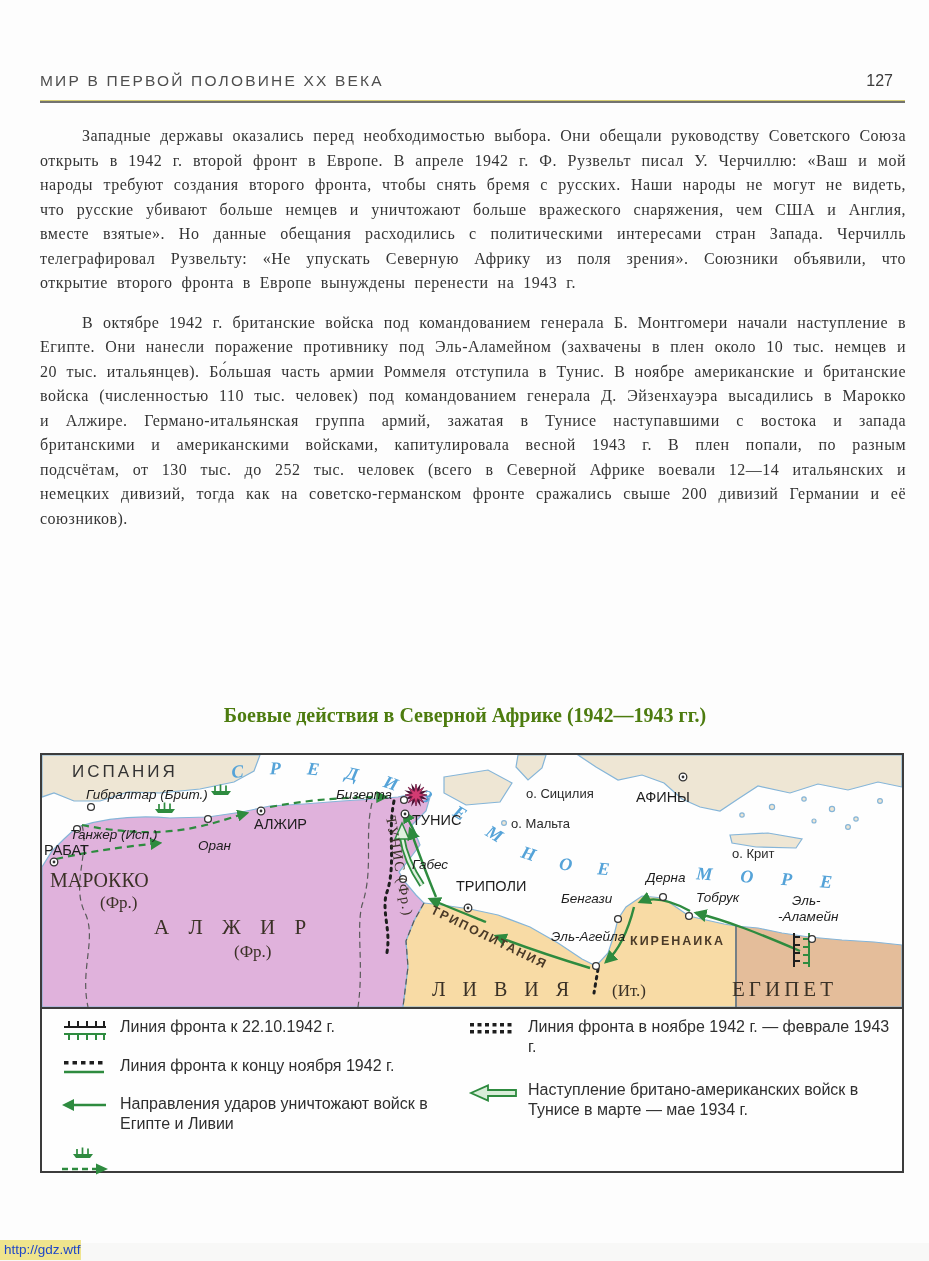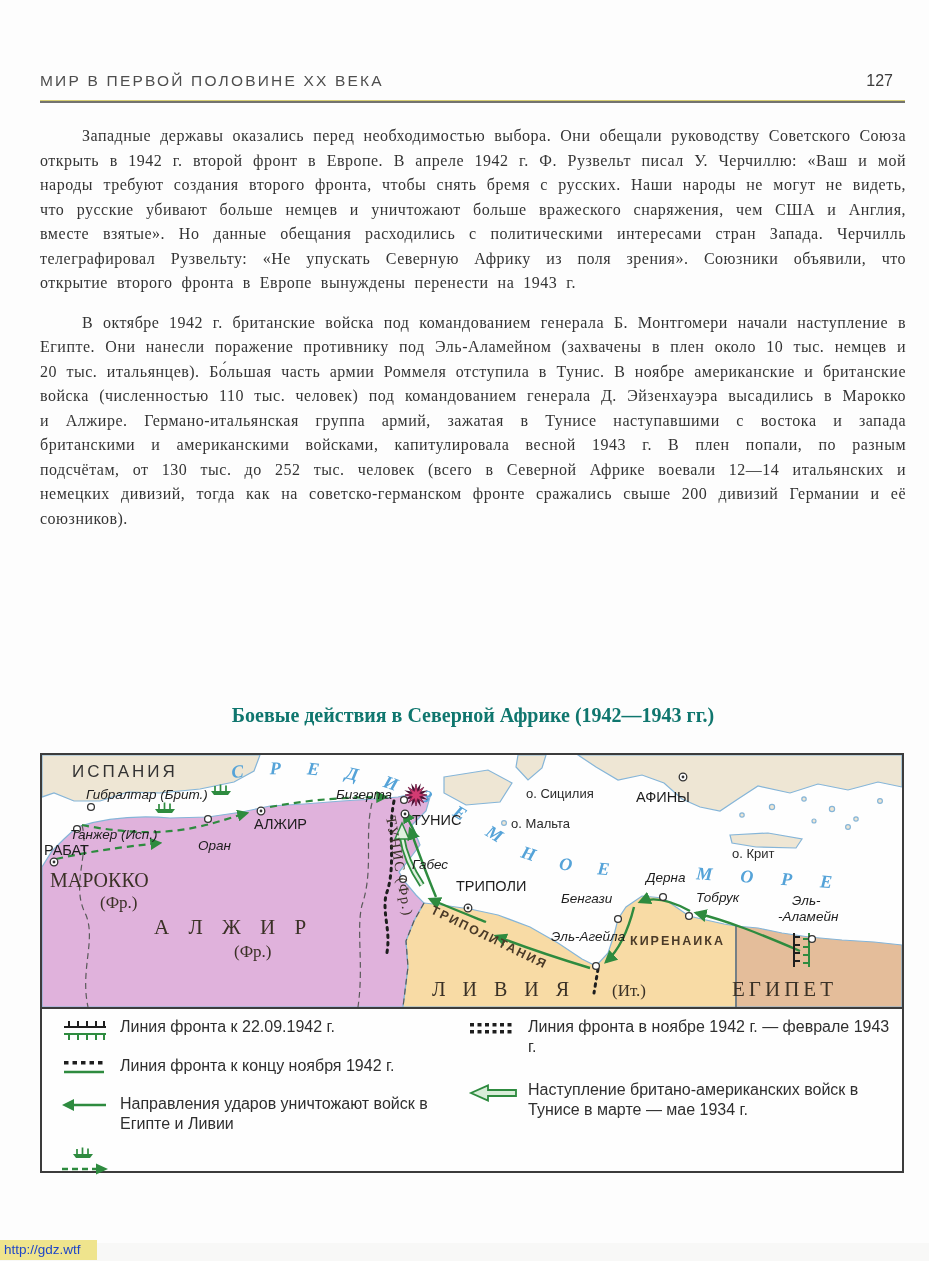--- a/index.html
+++ b/index.html
@@ -19,22 +19,22 @@
   .hdr-page{font-size:16px;color:#3c3c3c;}
   .rule{position:absolute;top:100px;left:40px;right:24px;height:2px;
         background:#73736f;border-top:1px solid #d5cd72;}
 
   
   .article{position:absolute;top:124px;left:40px;width:866px;color:#343434;}
   .article p{margin:0;font-size:16px;line-height:24.5px;text-align:justify;
              text-indent:42px;letter-spacing:0.5px;word-spacing:4.5px;}
   .article p + p{margin-top:15px;}
 
-  .map-title{position:absolute;top:704px;left:40px;width:866px;
-             text-align:center;font-weight:bold;font-size:20px;color:#0f766e;}
+  .map-title{position:absolute;top:704px;left:32px;width:866px;
+             text-align:center;font-weight:bold;font-size:20px;color:#4d7c0f;}
 
   
   .map-box{position:absolute;top:753px;left:40px;width:864px;height:420px;
            border:2px solid #3c3c3c;background:#fefefe;box-sizing:border-box;}
   .map-area{width:100%;height:252px;border-bottom:2px solid #3c3c3c;box-sizing:content-box;}
   .map-area svg{display:block;}
 
   
   text{font-family:"Liberation Sans",sans-serif;}
   .t-spain{font-size:17px;letter-spacing:3px;fill:#333;}
@@ -51,21 +51,21 @@
           color:#2f2f2f;font-size:16px;line-height:1.27;}
   .leg-col{display:flex;flex-direction:column;}
   .leg-col.left{width:408px;gap:9px;}
   .leg-col.right{width:430px;gap:22px;}
   .leg-row{display:flex;align-items:flex-start;}
   .leg-sym{width:62px;flex:0 0 62px;padding-top:1px;}
   .leg-txt{flex:1;padding-right:6px;}
 
   .watermark{position:absolute;top:1240px;left:0;background:#efe48d;
              font-family:"Liberation Sans",sans-serif;font-size:13.5px;
-             color:#1f46c8;padding:2px 16px 3px 4px;text-decoration:none;}
+             color:#1f46c8;padding:2px 0 3px 4px;text-decoration:none;}
   .bottom-strip{position:absolute;left:0;right:0;top:1243px;height:18px;background:#f8f8f7;}
 </style>
 </head>
 <body>
 
 <div class="page">
 
   <div class="hdr">
     <span class="hdr-title">МИР В ПЕРВОЙ ПОЛОВИНЕ XX ВЕКА</span>
     <span class="hdr-page">127</span>
@@ -227,21 +227,21 @@
 
     <div class="legend">
       <div class="leg-col left">
         <div class="leg-row">
           <span class="leg-sym">
             <svg width="56" height="24" viewBox="0 0 56 24">
               <path d="M6,9 H48 M11,9 V3 M20,9 V3 M29,9 V3 M38,9 V3 M46,9 V3" stroke="#1e1e1e" stroke-width="2" fill="none"></path>
               <path d="M6,16 H48 M11,16 V22 M20,16 V22 M29,16 V22 M38,16 V22 M46,16 V22" stroke="#2e8b3f" stroke-width="2" fill="none"></path>
             </svg>
           </span>
-          <span class="leg-txt">Линия фронта к 22.09.1942 г.</span>
+          <span class="leg-txt">Линия фронта к 22.10.1942 г.</span>
         </div>
         <div class="leg-row">
           <span class="leg-sym">
             <svg width="56" height="22" viewBox="0 0 56 22">
               <g fill="#1e1e1e">
                   <rect x="6" y="4" width="4.5" height="3.5"></rect>
                   <rect x="14.5" y="4" width="4.5" height="3.5"></rect>
                   <rect x="23" y="4" width="4.5" height="3.5"></rect>
                   <rect x="31.5" y="4" width="4.5" height="3.5"></rect>
                   <rect x="40" y="4" width="4.5" height="3.5"></rect>

